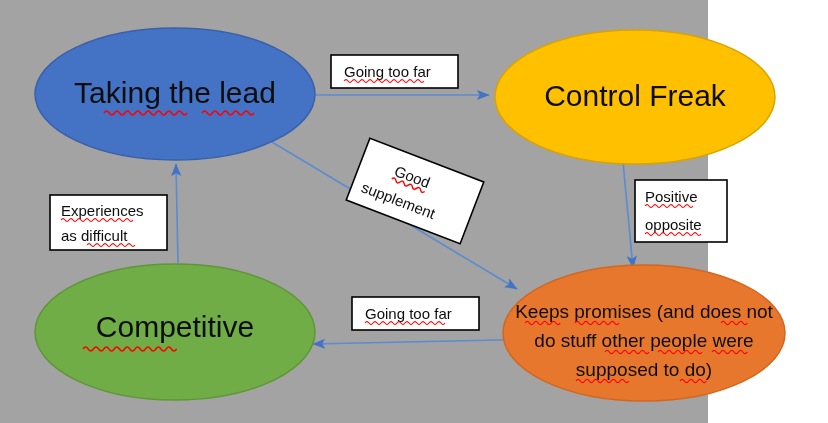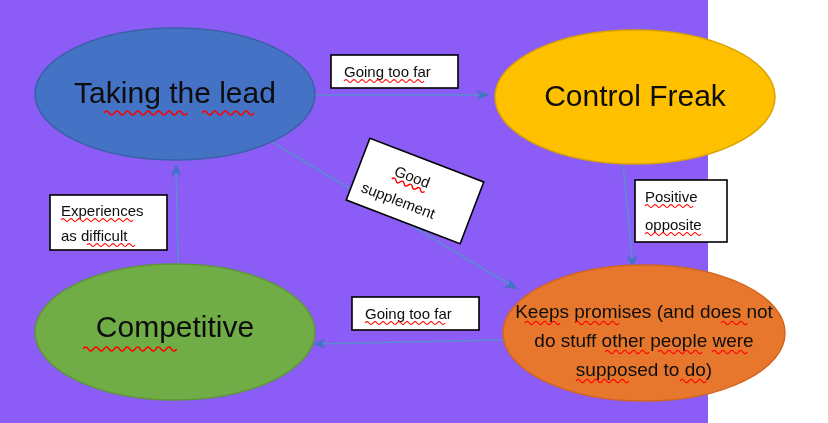--- a/index.html
+++ b/index.html
@@ -10,21 +10,21 @@
   body {
     width: 828px;
     height: 423px;
     font-family: "Liberation Sans", sans-serif;
     overflow: hidden;
   }
   #diagram-canvas {
     position: relative;
     width: 708px;
     height: 423px;
-    background: #8b5cf6;
+    background: #a3a3a3;
   }
   svg.diagram-svg {
     position: absolute;
     top: 0;
     left: 0;
     width: 828px;
     height: 423px;
   }
   .node-label {
     font-family: "Liberation Sans", sans-serif;

